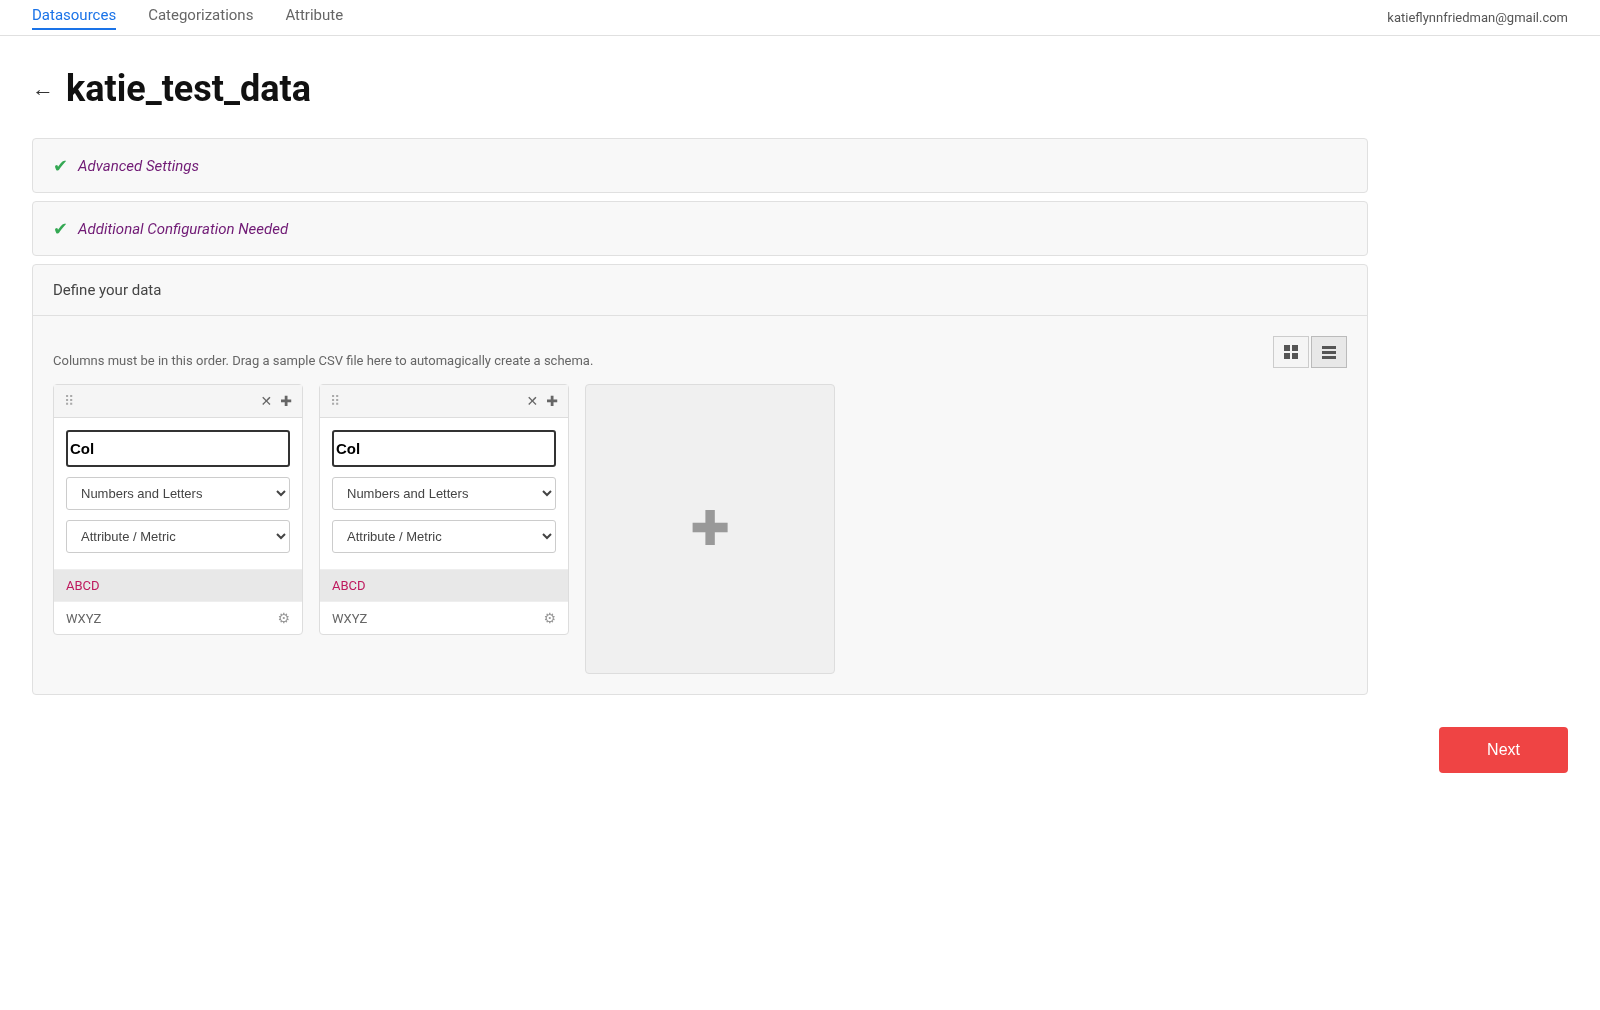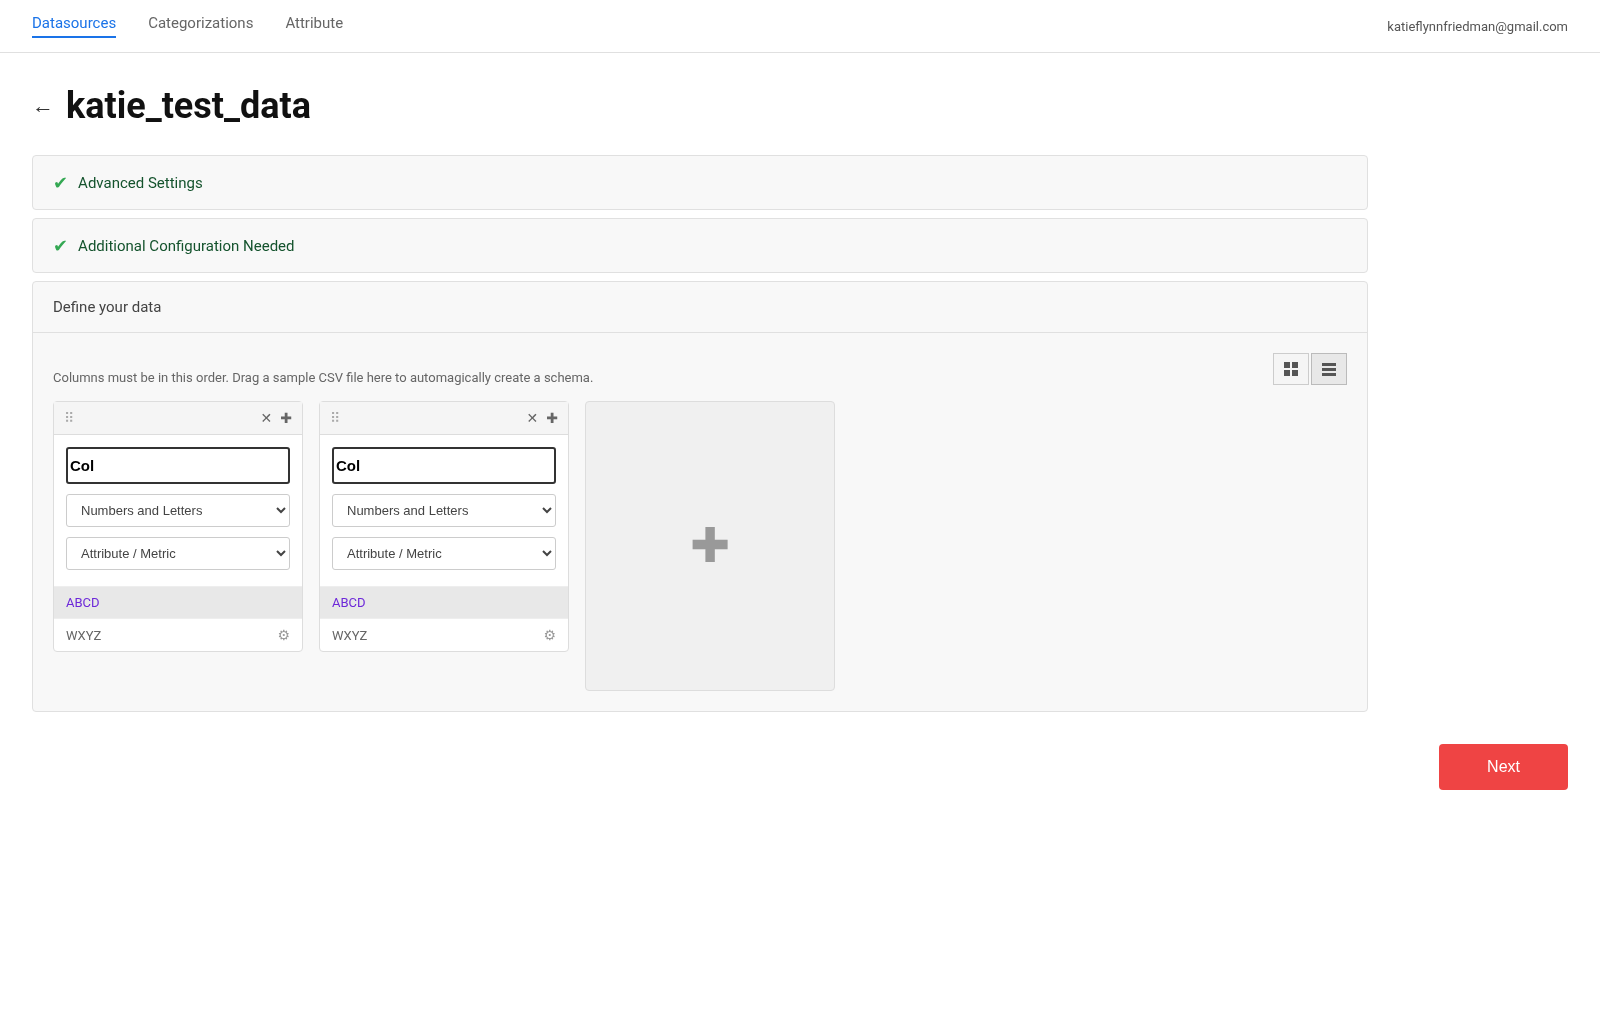--- a/index.html
+++ b/index.html
@@ -1,21 +1,21 @@
 <!DOCTYPE html>
 <html><head>
   <meta charset="utf-8">
   <style>
     * { box-sizing: border-box; margin: 0; padding: 0; }
     body { font-family: -apple-system, BlinkMacSystemFont, 'Segoe UI', Roboto, sans-serif; background: #fff; color: #333; font-size: 14px; }
 
     
     .nav-bar {
       display: flex; align-items: center; justify-content: space-between;
-      padding: 0 32px; height: 53px; border-bottom: 1px solid #e0e0e0;
+      padding: 0 32px; height: 36px; border-bottom: 1px solid #e0e0e0;
     }
     .nav-tabs { display: flex; gap: 32px; align-items: center; }
     .nav-tab {
       font-size: 15px; color: #666; cursor: pointer; padding-bottom: 4px;
       border-bottom: 2px solid transparent; text-decoration: none;
     }
     .nav-tab.active { color: #1a73e8; border-bottom: 2px solid #1a73e8; }
     .nav-user { font-size: 13px; color: #555; }
 
     
@@ -25,21 +25,21 @@
     .page-title-row { display: flex; align-items: center; gap: 12px; margin-bottom: 28px; }
     .back-arrow { font-size: 22px; cursor: pointer; color: #333; }
     .page-title { font-size: 36px; font-weight: 700; color: #111; }
 
     
     .accordion-section {
       border: 1px solid #e0e0e0; border-radius: 4px; margin-bottom: 8px;
       background: #f8f8f8; padding: 16px 20px; display: flex; align-items: center; gap: 10px;
     }
     .check-icon { color: #34a853; font-size: 18px; }
-    .accordion-label { font-size: 15px; color: #14532d; }
+    .accordion-label { font-size: 15px; color: #701a75; font-style: italic; }
 
     
     .define-section {
       border: 1px solid #e0e0e0; border-radius: 4px; background: #f8f8f8;
       margin-bottom: 8px;
     }
     .define-header {
       padding: 16px 20px; border-bottom: 1px solid #e0e0e0;
       font-size: 15px; color: #444;
     }
@@ -86,21 +86,21 @@
       font-size: 13px; background: #fff; cursor: pointer; appearance: auto;
       color: #444;
     }
 
     
     .sample-data { margin-top: 4px; }
     .sample-row {
       padding: 8px 12px; font-size: 13px; color: #666;
       border-top: 1px solid #eee; display: flex; align-items: center; justify-content: space-between;
     }
-    .sample-row.header-row { background: #e8e8e8; color: #6d28d9; font-size: 13px; }
+    .sample-row.header-row { background: #e8e8e8; color: #be185d; font-size: 13px; }
     .gear-icon { color: #999; font-size: 14px; }
 
     
     .add-column-card {
       width: 250px; min-height: 290px; background: #f0f0f0; border: 1px solid #ddd;
       border-radius: 4px; display: flex; align-items: center; justify-content: center;
       cursor: pointer;
     }
     .plus-icon { font-size: 48px; color: #999; line-height: 1; }
 

